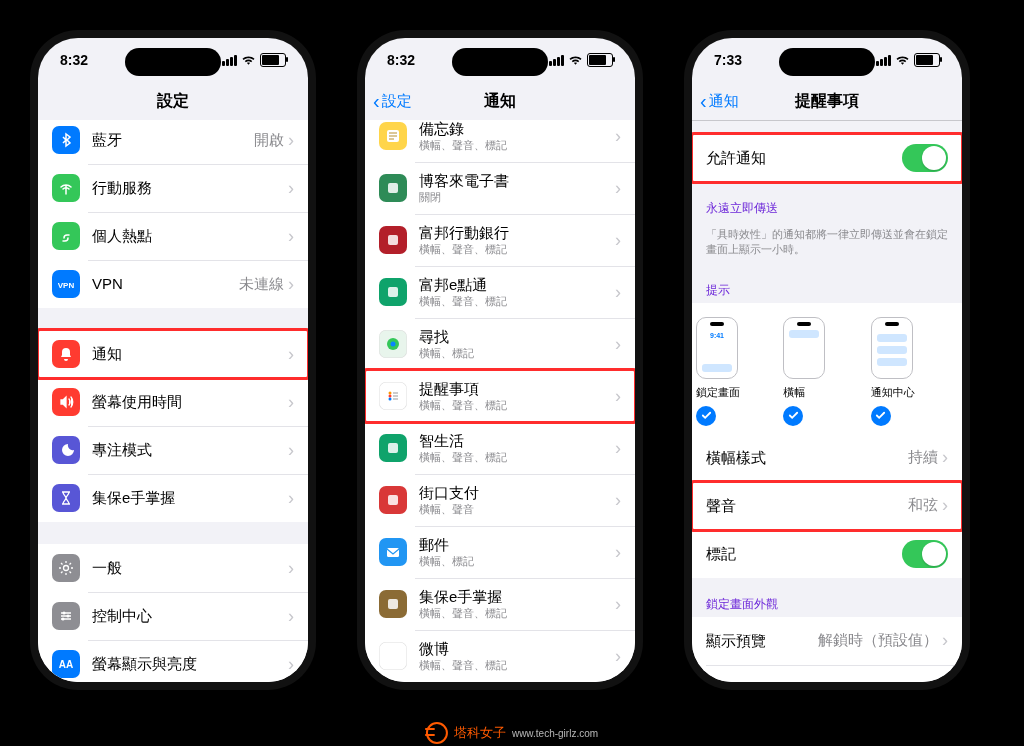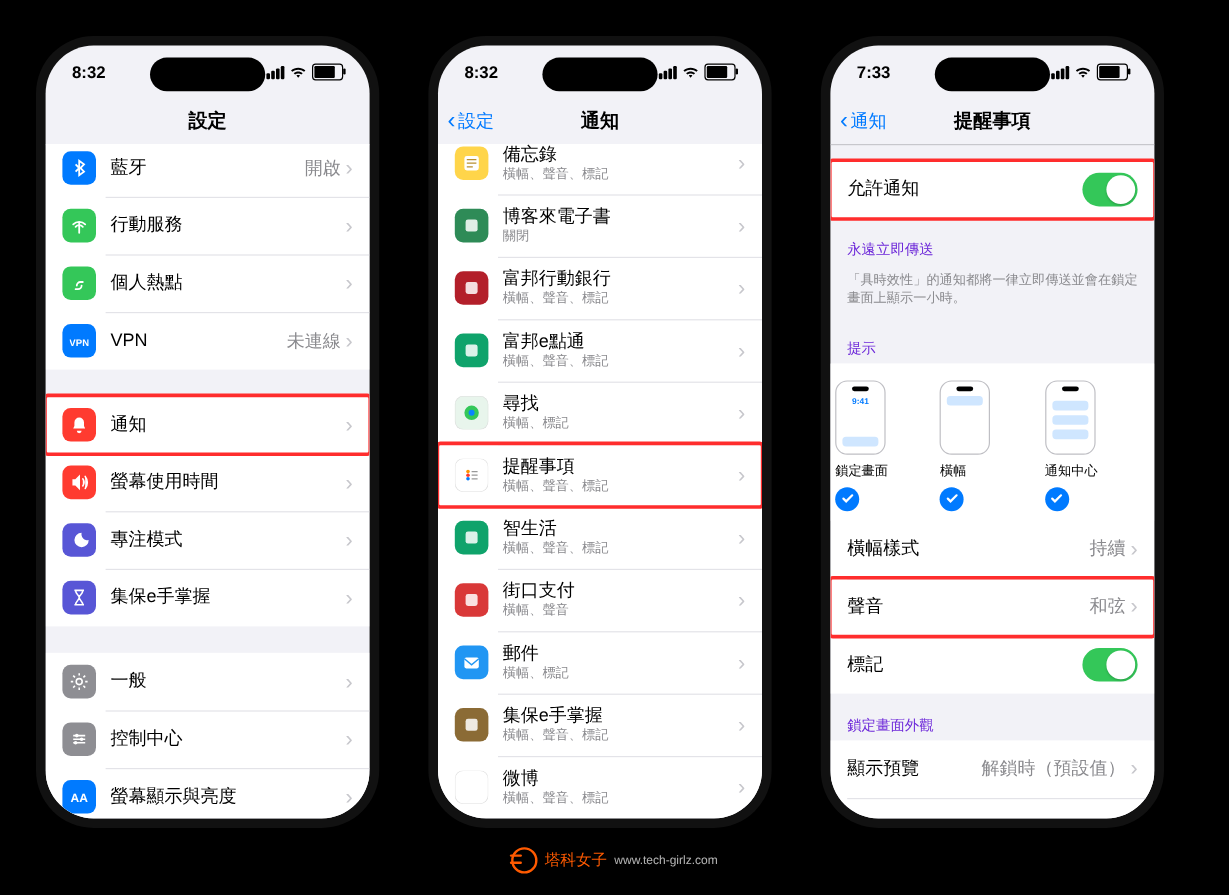--- a/index.html
+++ b/index.html
@@ -45,21 +45,21 @@
   .toggle.on i{right:2px;}
   .alerts-row{display:flex;justify-content:space-around;padding:14px 4px 8px;background:#fff;}
   .alert-opt{display:flex;flex-direction:column;align-items:flex-start;gap:6px;flex:1;}
   .mini{width:40px;height:60px;border:1.5px solid #bfbfc4;border-radius:10px;position:relative;background:#fff;}
   .mini .pill{position:absolute;top:4px;left:50%;transform:translateX(-50%);width:14px;height:4px;background:#000;border-radius:3px;}
   .mini .t1{position:absolute;top:14px;left:50%;transform:translateX(-50%);font-size:7px;color:#007aff;font-weight:600;}
   .mini .bar{position:absolute;left:5px;right:5px;height:8px;background:#cfe6ff;border-radius:3px;}
   .alert-lbl{font-size:11px;color:#000;}
   .check{width:20px;height:20px;border-radius:50%;background:#007aff;display:flex;align-items:center;justify-content:center;}
   .check svg{width:11px;height:11px;}
-  .watermark{position:absolute;bottom:18px;left:50%;transform:translateX(-50%);display:flex;align-items:center;gap:6px;color:#ff5a00;font-size:13px;z-index:30;}
+  .watermark{position:absolute;bottom:2px;left:50%;transform:translateX(-50%);display:flex;align-items:center;gap:6px;color:#ff5a00;font-size:13px;z-index:30;}
   .watermark .url{color:#fff;opacity:.7;font-size:10px;}
   .wm-logo{width:18px;height:18px;border:2px solid #ff5a00;border-radius:50%;position:relative;}
   .wm-logo::before,.wm-logo::after{content:"";position:absolute;background:#ff5a00;width:10px;height:2px;left:-3px;border-radius:1px;}
   .wm-logo::before{top:4px}.wm-logo::after{top:10px}
 </style>
 </head>
 <body>
 <div class="stage">
 
 <div class="phone p1">

